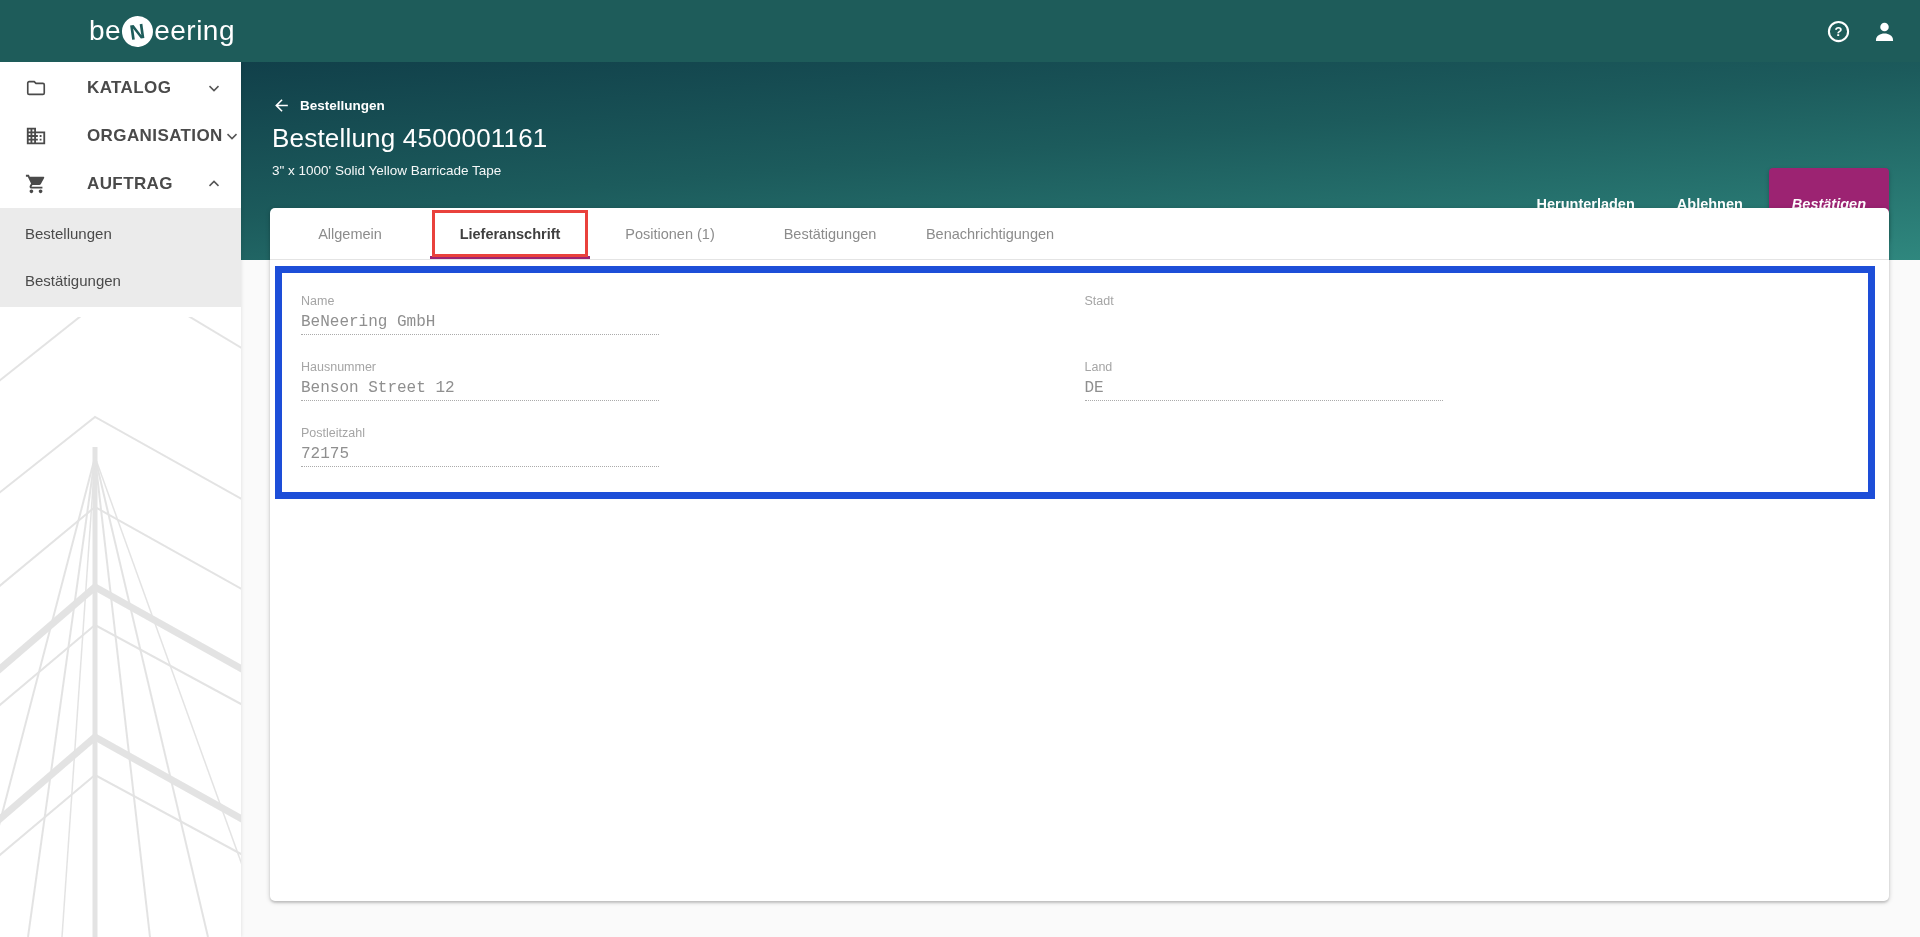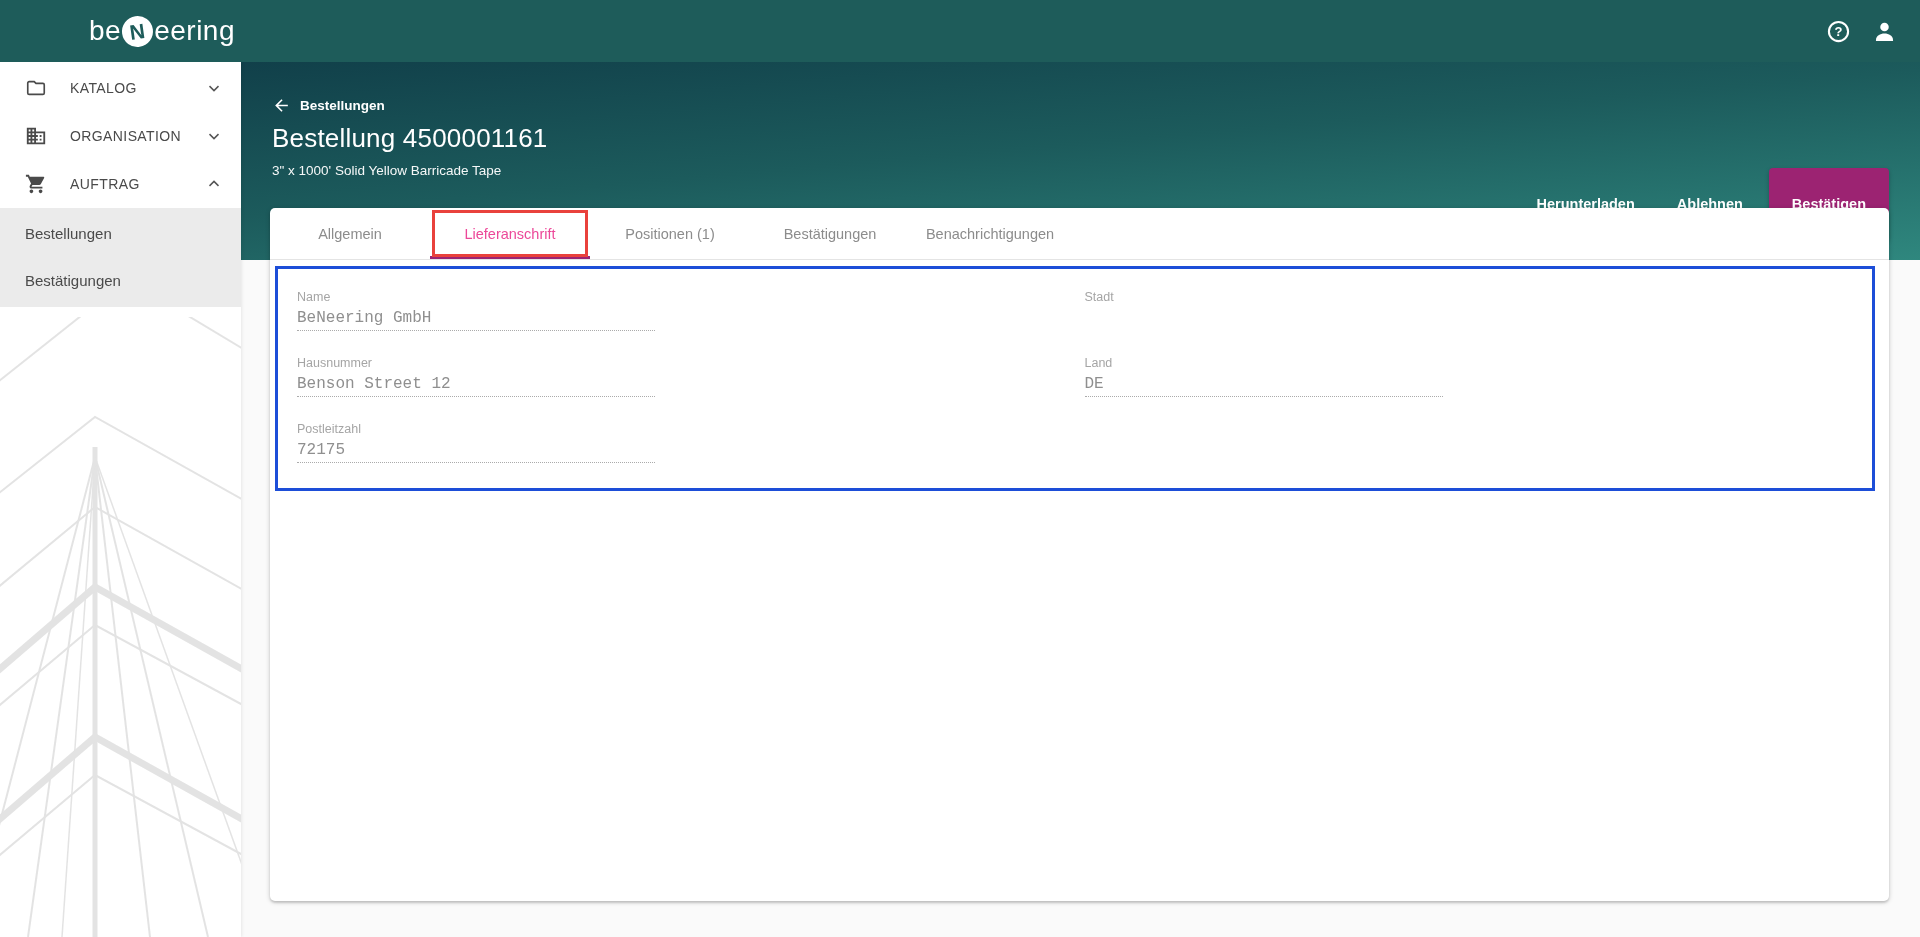--- a/index.html
+++ b/index.html
@@ -13,47 +13,47 @@
   .topbar-icons .icon-btn { width:28px; height:28px; display:flex; align-items:center; justify-content:center; cursor:pointer; }
 
   
   .app { display:flex; height:875px; }
 
   
   .sidebar { width:241px; background:#fff; position:relative; flex-shrink:0; box-shadow:1px 0 3px rgba(0,0,0,.08); z-index:20; overflow:hidden; }
   .nav { position:relative; z-index:2; padding-top:2px; }
   .nav-item { height:48px; display:flex; align-items:center; padding:0 18px 0 25px; cursor:pointer; }
   .nav-item .nav-icon { width:22px; height:22px; display:flex; align-items:center; justify-content:center; }
-  .nav-label { margin-left:23px; font-size:14px; font-weight:400; letter-spacing:.4px; color:#4A4A4A; }
+  .nav-label { margin-left:40px; font-size:17px; font-weight:700; letter-spacing:.4px; color:#4A4A4A; }
   .nav-chevron { margin-left:auto; display:flex; }
   .submenu { background:rgba(233,233,233,.92); position:relative; z-index:2; padding:2px 0 3px 0; }
   .sub-item { height:47px; display:flex; align-items:center; padding-left:25px; font-size:15px; color:#4A4A4A; cursor:pointer; }
   .building-art { position:absolute; bottom:0; left:0; z-index:1; }
 
   
   .main { flex:1; background:#FAFAFA; position:relative; }
   .hero { height:198px; background:linear-gradient(175deg,#11404A 0%,#1C5B5C 45%,#2F877E 100%); padding:34px 31px 0 31px; position:relative; }
   .back-row { display:flex; align-items:center; gap:9px; color:#fff; cursor:pointer; width:max-content; }
   .back-label { font-size:13.5px; font-weight:bold; color:#fff; }
   .hero-title { color:#fff; font-size:26px; font-weight:500; margin-top:8px; letter-spacing:.2px; }
   .hero-subtitle { color:rgba(255,255,255,.96); font-size:13.5px; margin-top:9px; }
   .hero-actions { position:absolute; right:31px; top:106px; display:flex; align-items:center; gap:10px; }
   .btn-text { background:transparent; border:none; color:#fff; font-family:inherit; font-size:14.5px; font-weight:bold; padding:10px 16px; cursor:pointer; border-radius:4px;text-align:right; }
-  .btn-filled { background:#9C2372; border:none; color:#fff; font-family:inherit; font-size:14.5px; font-weight:bold; padding:28px 23px; cursor:pointer; border-radius:4px; box-shadow:0 2px 4px rgba(0,0,0,.25); }
+  .btn-filled { background:#9C2372; border:none; color:#fff; font-family:inherit; font-size:14.5px; font-weight:bold; padding:28px 23px; cursor:pointer; border-radius:4px; box-shadow:0 2px 4px rgba(0,0,0,.25);font-style:italic; }
 
   
   .card { position:relative; margin:-52px 31px 0 29px; height:693px; background:#fff; border-radius:5px; box-shadow:0 1px 5px rgba(0,0,0,.2), 0 2px 2px rgba(0,0,0,.12); z-index:10; }
   .tabs { height:52px; display:flex; border-bottom:1px solid #E4E4E4; }
   .tab { width:160px; height:100%; display:flex; align-items:center; justify-content:center; font-size:14.5px; font-weight:500; color:#8C8C8C; cursor:pointer; position:relative; }
-  .tab.active { color:#ec4899; }
+  .tab.active { color:#404040;font-weight:bold; }
   .tab.active .ink-bar { position:absolute; left:0; right:0; bottom:0; height:3px; background:#9C2372; }
   .tab .annotation-box { position:absolute; top:2px; bottom:2px; left:2px; right:2px; border:3px solid #E9413C; pointer-events:none; }
 
   .card-body { padding:6px 14px 0 5px; }
-  .form-box { border:3px solid #1d4ed8; padding:21px 0 0 19px; display:grid; grid-template-columns:1fr 1fr; }
+  .form-box { border:7px solid #1d4ed8; padding:21px 0 0 19px; display:grid; grid-template-columns:1fr 1fr; }
   .field { width:358px; margin-bottom:25px; }
   .field-label { font-size:12.5px; color:#A5A5A5; margin-bottom:5px; }
   .field-value { font-size:16px; color:#8F8F8F; padding-bottom:3px; border-bottom:1.5px dotted #ABABAB; width:100%; background:transparent; font-family:Liberation Mono, monospace; }
 </style>
 </head>
 <body>
 
 <div class="topbar">
   <div class="logo">
     <span>be</span>

